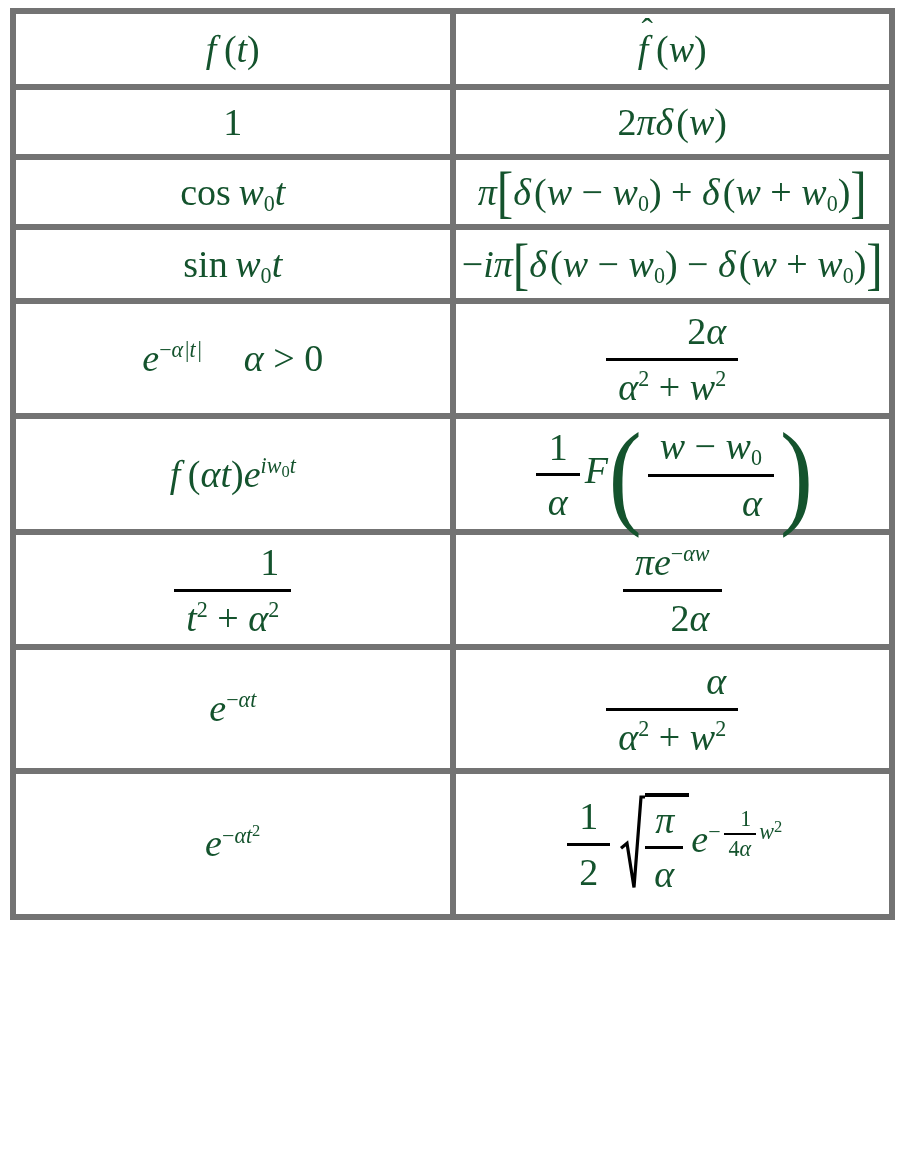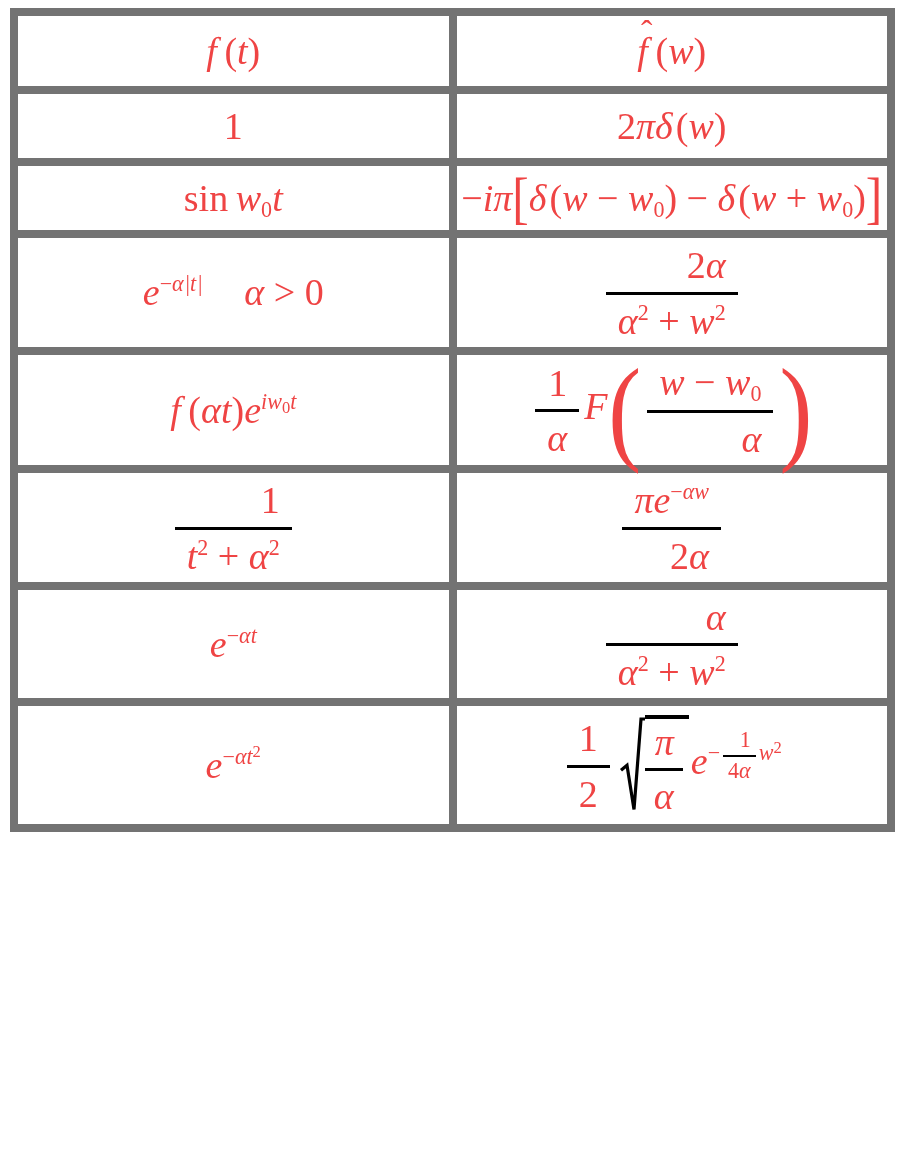--- a/index.html
+++ b/index.html
@@ -13,29 +13,29 @@
   }
   .ft-table {
     position: absolute; left: 10px; top: 8px;
     width: 885px;
     border-collapse: collapse;
     table-layout: fixed;
     border: 3px solid #000000;
     background: #ffffff;
   }
   .ft-table th, .ft-table td {
-    border: 8px solid #737373;
+    border: 6px solid #737373;
     width: 50%;
     text-align: center;
     vertical-align: middle;
     font-size: 38px;
     font-weight: normal;
     line-height: 1.12;
     padding: 6px 4px;
-    color: #ef4444;
+    color: #14532d;
   }
   thead tr th { height: 58px; }
   tbody tr td { height: 52px; }
   tbody tr:nth-child(3) td  { height: 56px; }
   tbody tr:nth-child(4) td  { height: 60px; }
   tbody tr:nth-child(7) td  { height: 106px; }
   tbody tr:nth-child(8) td  { height: 128px; }
   tbody tr:nth-child(9) td  { height: 110px; }
   tbody tr:nth-child(10) td { height: 106px; }
   tbody tr:nth-child(11) td { height: 118px; }
@@ -93,20 +93,24 @@
         <span class="m"><span class="hat"><span class="hat-sym">ˆ</span><i>f</i></span> (<i>w</i>)</span>
       </th>
     </tr>
   </thead>
   <tbody id="table-body">
       <tr>
         <td><span class="m">1</span></td>
         <td><span class="m">2<i>πδ</i> (<i>w</i>)</span></td>
       </tr>
       <tr>
+        <td><span class="m">cos <i>w</i><sub>0</sub><i>t</i></span></td>
+        <td><span class="m"><i>π</i><span class="bb">[</span><i>δ</i> (<i>w</i> − <i>w</i><sub>0</sub>) + <i>δ</i> (<i>w</i> + <i>w</i><sub>0</sub>)<span class="bb">]</span></span></td>
+      </tr>
+      <tr>
         <td><span class="m">sin <i>w</i><sub>0</sub><i>t</i></span></td>
         <td><span class="m">−<i>iπ</i><span class="bb">[</span><i>δ</i> (<i>w</i> − <i>w</i><sub>0</sub>) − <i>δ</i> (<i>w</i> + <i>w</i><sub>0</sub>)<span class="bb">]</span></span></td>
       </tr>
       <tr>
         <td><span class="m"><i>e</i><sup>−<i>α</i> |<i>t</i> |</sup><span class="sp"></span><i>α</i> &gt; 0</span></td>
         <td><span class="m"><span class="frac"><span class="num">2<i>α</i></span><span class="den"><i>α</i><sup>2</sup> + <i>w</i><sup>2</sup></span></span></span></td>
       </tr>
       <tr>
         <td><span class="m"><i>f</i> (<i>αt</i>)<i>e</i><sup><i>iw</i><sub>0</sub><i>t</i></sup></span></td>
         <td><span class="m"><span class="frac"><span class="num">1</span><span class="den"><i>α</i></span></span><i>F</i><span class="bp">(</span><span class="frac"><span class="num"><i>w</i> − <i>w</i><sub>0</sub></span><span class="den"><i>α</i></span></span><span class="bp">)</span></span></td>

